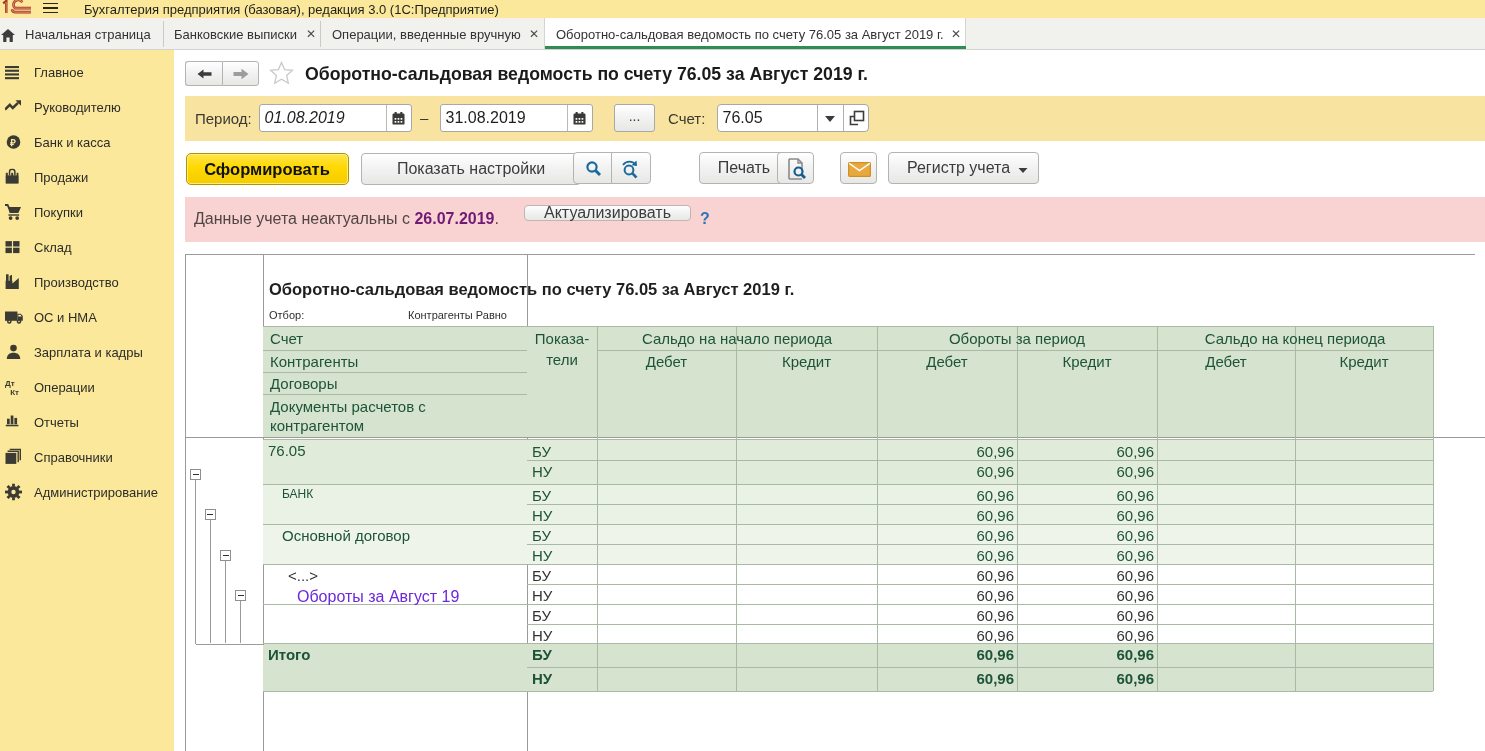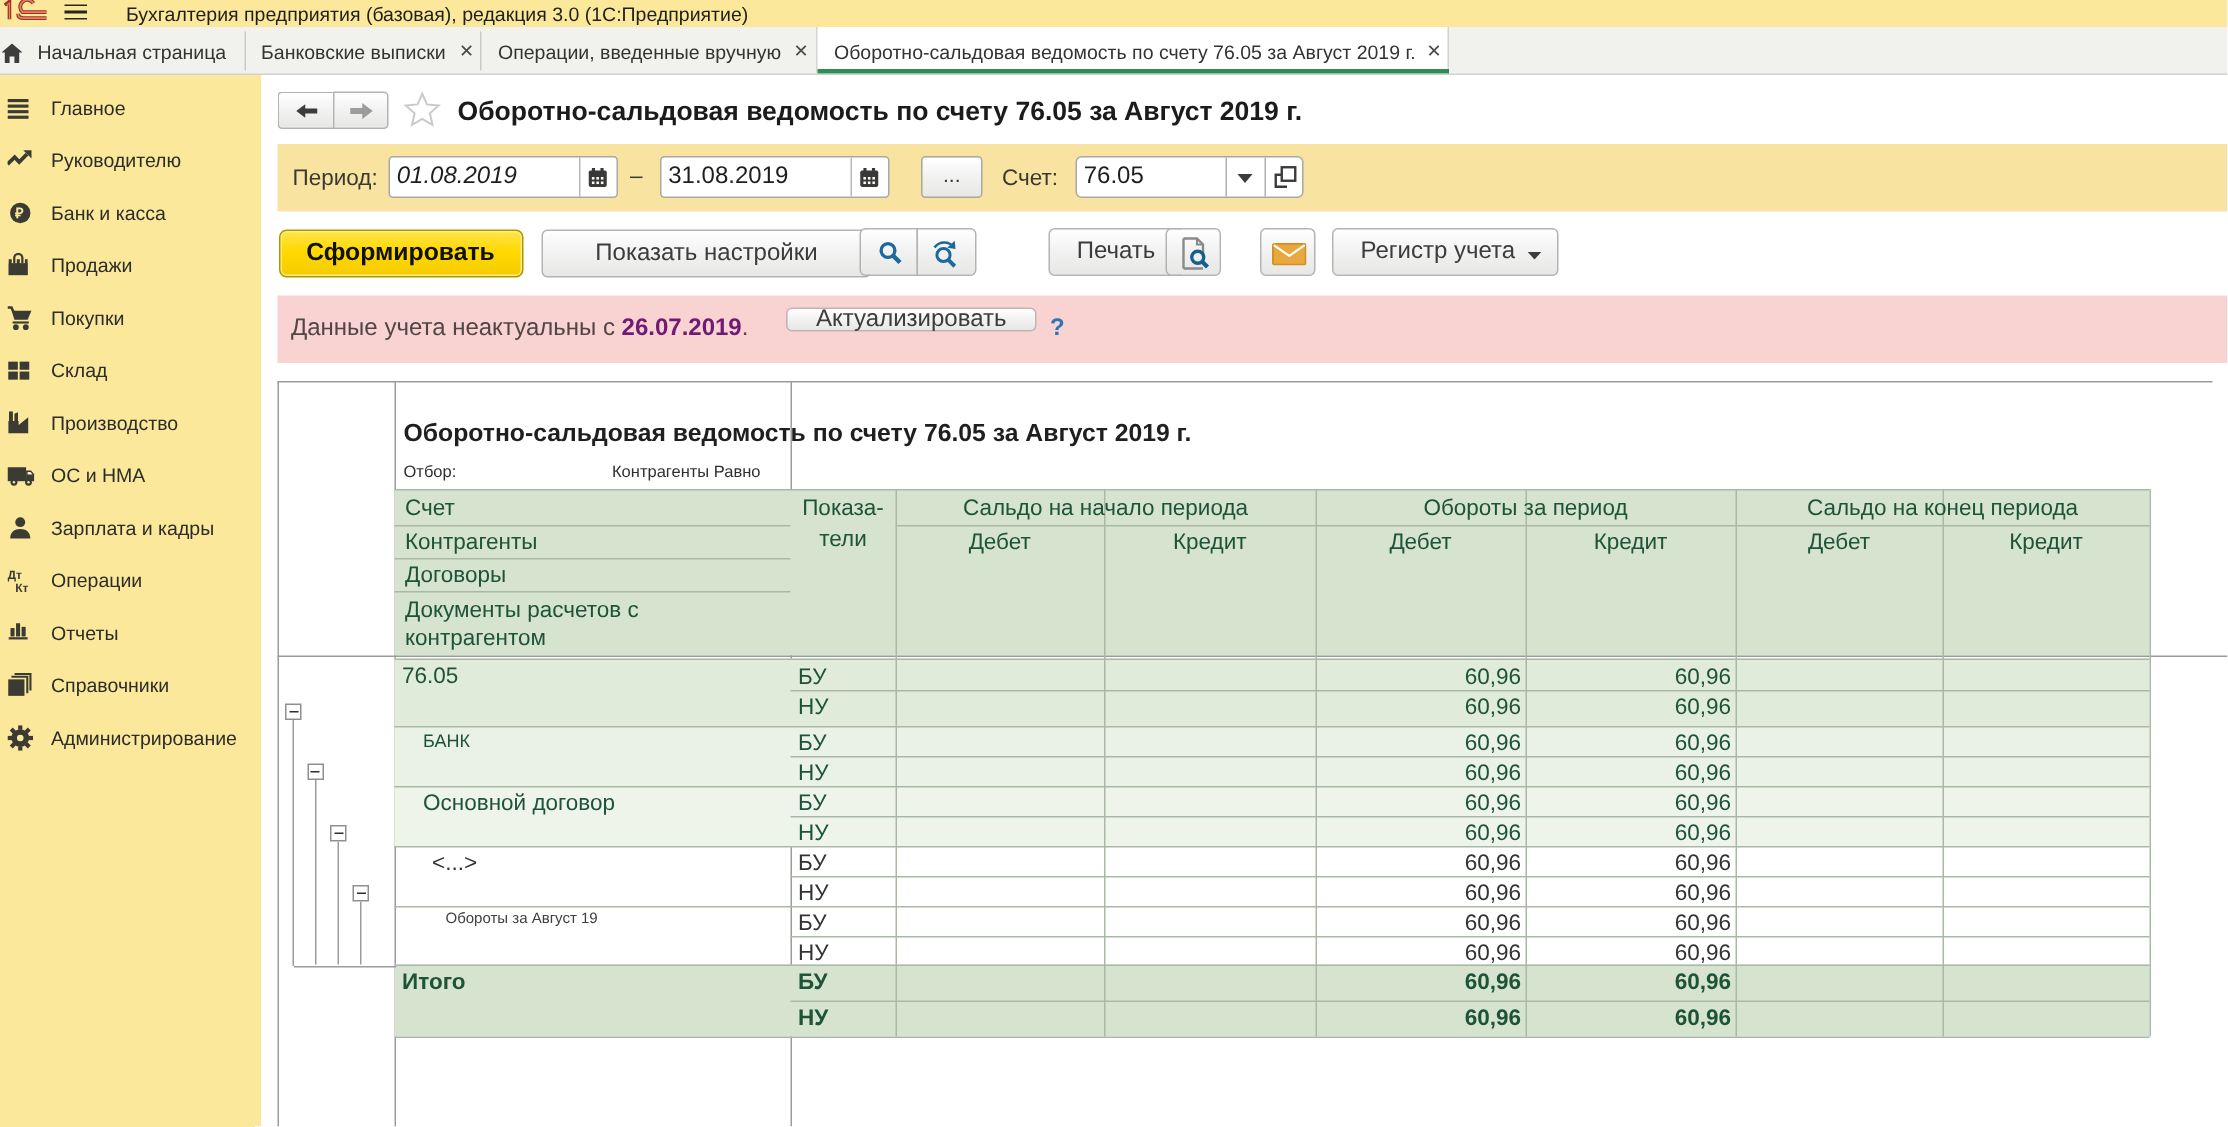--- a/index.html
+++ b/index.html
@@ -375,21 +375,21 @@
 <div class="t" style="left:736px;top:353px;width:141px;text-align:center;font-size:15px;color:#1d5438">Кредит</div>
 <div class="t" style="left:877px;top:353px;width:140px;text-align:center;font-size:15px;color:#1d5438">Дебет</div>
 <div class="t" style="left:1017px;top:353px;width:140px;text-align:center;font-size:15px;color:#1d5438">Кредит</div>
 <div class="t" style="left:1157px;top:353px;width:138px;text-align:center;font-size:15px;color:#1d5438">Дебет</div>
 <div class="t" style="left:1295px;top:353px;width:138px;text-align:center;font-size:15px;color:#1d5438">Кредит</div>
 
 <div class="t" style="left:268px;top:442px;font-size:15px;color:#1d5438">76.05</div>
 <div class="t" style="left:282px;top:487px;font-size:12px;color:#1d5438">БАНК</div>
 <div class="t" style="left:282px;top:527px;font-size:15px;color:#1d5438">Основной договор</div>
 <div class="t" style="left:288px;top:567px;font-size:15px;color:#333">&lt;...&gt;</div>
-<div class="t" style="left:297px;top:607px;font-size:10px;color:#404040">Обороты за Август 19</div>
+<div class="t" style="left:297px;top:588px;font-size:16px;color:#6d28d9">Обороты за Август 19</div>
 <div class="t" style="left:268px;top:646px;font-size:15px;font-weight:bold;color:#1d5438">Итого</div>
 
 <div class="t" style="left:532px;top:442.5px;font-size:15px;color:#1d5438">БУ</div>
 <div class="t" style="left:532px;top:463px;font-size:15px;color:#1d5438">НУ</div>
 <div class="t" style="left:532px;top:487px;font-size:15px;color:#1d5438">БУ</div>
 <div class="t" style="left:532px;top:507px;font-size:15px;color:#1d5438">НУ</div>
 <div class="t" style="left:532px;top:527px;font-size:15px;color:#1d5438">БУ</div>
 <div class="t" style="left:532px;top:547px;font-size:15px;color:#1d5438">НУ</div>
 <div class="t" style="left:532px;top:567px;font-size:15px;color:#333333">БУ</div>
 <div class="t" style="left:532px;top:587px;font-size:15px;color:#333333">НУ</div>

